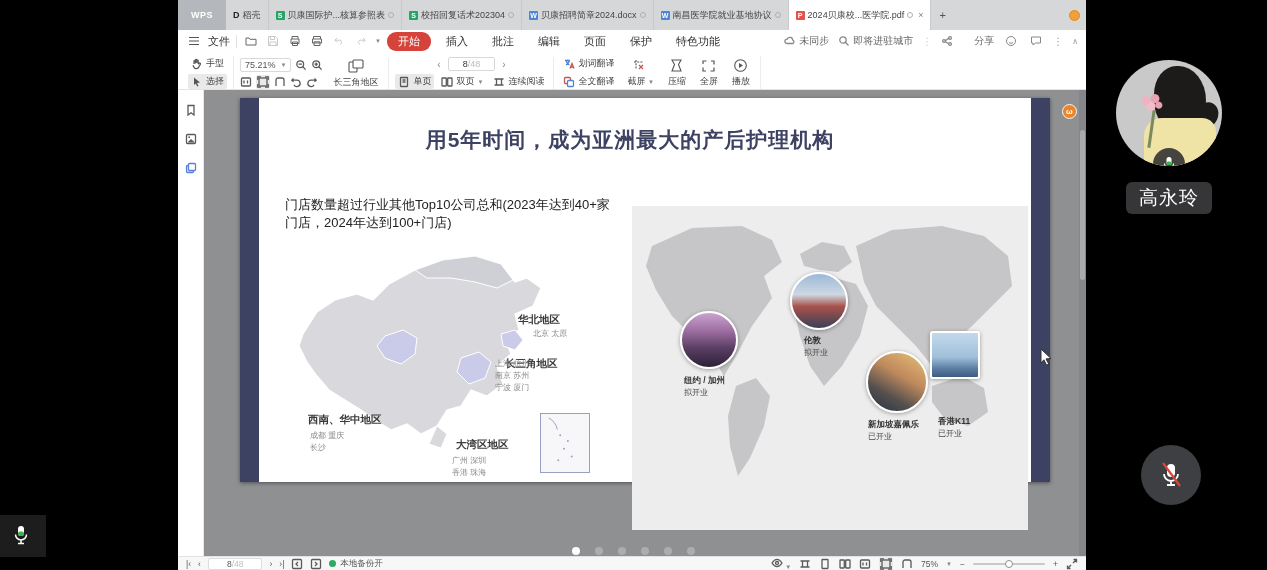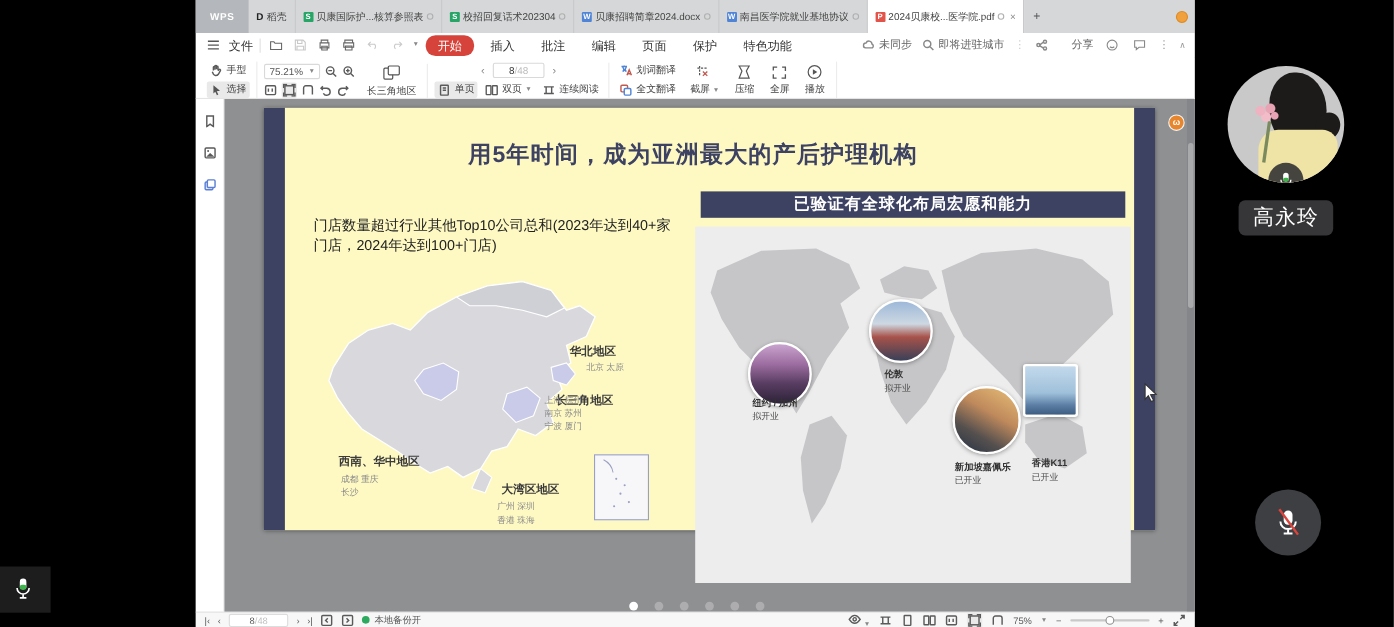--- a/index.html
+++ b/index.html
@@ -46,21 +46,21 @@
   .navarr { color:#888; font-size:10px; padding:0 3px; }
   .caret { font-size:6px; color:#888; }
   svg.ic { width:12px; height:12px; stroke:#5a5a5a; fill:none; stroke-width:1.3; }
 
   
   .main { flex:1; display:flex; min-height:0; }
   .lsidebar { width:26px; background:#fff; border-right:1px solid #e8e8e8; display:flex; flex-direction:column; align-items:center; padding-top:14px; gap:17px; flex-shrink:0; }
   .docarea { flex:1; background:#8f9092; position:relative; overflow:hidden; }
 
   
-  .slide { position:absolute; left:36px; top:8px; width:810px; height:384px; background:#fef9c3; box-shadow:0 1px 4px rgba(0,0,0,.45); }
+  .slide { position:absolute; left:36px; top:8px; width:810px; height:384px; background:#ffffff; box-shadow:0 1px 4px rgba(0,0,0,.45); }
   .strip { position:absolute; top:0; width:19px; height:100%; background:#3d4263; }
   .strip.l { left:0; } .strip.r { right:0; }
   .slide-title { position:absolute; top:28px; left:60px; width:660px; text-align:center; font-size:21px; font-weight:bold; color:#3d4263; letter-spacing:1px; }
   .lead { position:absolute; left:45px; top:98px; width:335px; font-size:13px; line-height:1.35; color:#222; }
   .coming { position:absolute; left:43px; top:400px; width:360px; font-size:12.5px; color:#222; }
 
   .china-map { position:absolute; left:25px; top:140px; width:340px; height:260px; }
   .rlabel { position:absolute; font-size:10.5px; font-weight:bold; color:#3a3a3a; white-space:nowrap; }
   .rcities { position:absolute; font-size:8px; color:#8a8a8a; line-height:1.5; white-space:nowrap; }
   .inset { position:absolute; left:300px; top:315px; width:50px; height:60px; background:#f7f7fa; border:1px solid #9aa0c0; }
@@ -432,36 +432,35 @@
           <svg viewBox="0 0 50 60">
               <path d="M8 4c4 2 8 6 9 12" stroke="#9aa0c0" fill="none"></path>
               <circle cx="20" cy="22" r="1" fill="#9aa0c0"></circle>
               <circle cx="28" cy="28" r="1" fill="#9aa0c0"></circle>
               <circle cx="24" cy="36" r="1" fill="#9aa0c0"></circle>
               <circle cx="32" cy="44" r="1" fill="#9aa0c0"></circle>
               <circle cx="18" cy="48" r="1" fill="#9aa0c0"></circle>
             </svg>
         </div>
 
-        <div class="banner">已验证有全球化布局宏愿和能力</div>
         <div class="wpanel">
           <svg class="wmap" viewBox="0 0 396 324">
             <path d="M20 40 60 22 110 20 140 34 150 56 132 70 140 92 120 120 104 150 92 170 80 150 60 130 40 110 24 84 14 60 Z" fill="#c6c6c8"></path>
             <path d="M104 180 124 172 138 190 132 220 118 252 106 270 98 240 96 210 Z" fill="#c6c6c8"></path>
             <path d="M168 48 190 36 212 40 220 56 206 66 188 64 172 60 Z" fill="#c6c6c8"></path>
             <path d="M168 80 196 70 224 78 236 100 228 130 210 160 192 180 178 160 168 130 162 104 Z" fill="#c6c6c8"></path>
             <path d="M224 40 260 24 310 20 352 30 376 50 380 80 360 100 340 120 318 140 300 160 284 140 264 120 244 100 232 76 Z" fill="#c6c6c8"></path>
             <path d="M300 180 330 170 352 182 356 206 336 220 312 212 300 196 Z" fill="#c6c6c8"></path>
             <path d="M250 170 270 160 286 172 280 192 262 196 250 184 Z" fill="#c6c6c8"></path>
           </svg>
           <div class="geo ny"></div>
           <div class="geo ld"></div>
           <div class="geo sg"></div>
           <div class="geo hk"></div>
-          <div class="gloc" style="left:52px;top:154px;">
+          <div class="gloc" style="left:52px;top:168px;">
             <b>纽约 / 加州</b><div>拟开业</div>
           </div>
           <div class="gloc" style="left:172px;top:128px;">
             <b>伦敦</b><div>拟开业</div>
           </div>
           <div class="gloc" style="left:236px;top:212px;">
             <b>新加坡嘉佩乐</b><div>已开业</div>
           </div>
           <div class="gloc" style="left:306px;top:178px;margin-top:31px;">
             <b>香港K11</b><div>已开业</div>

